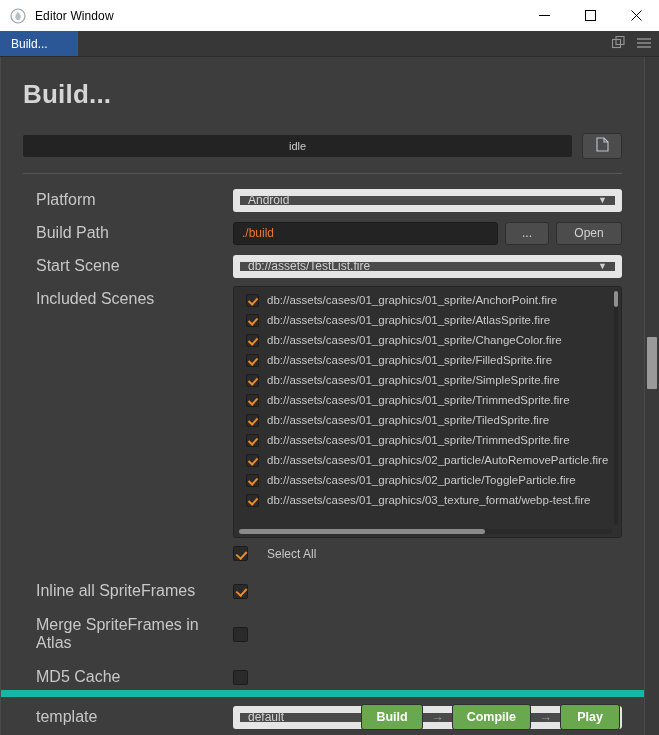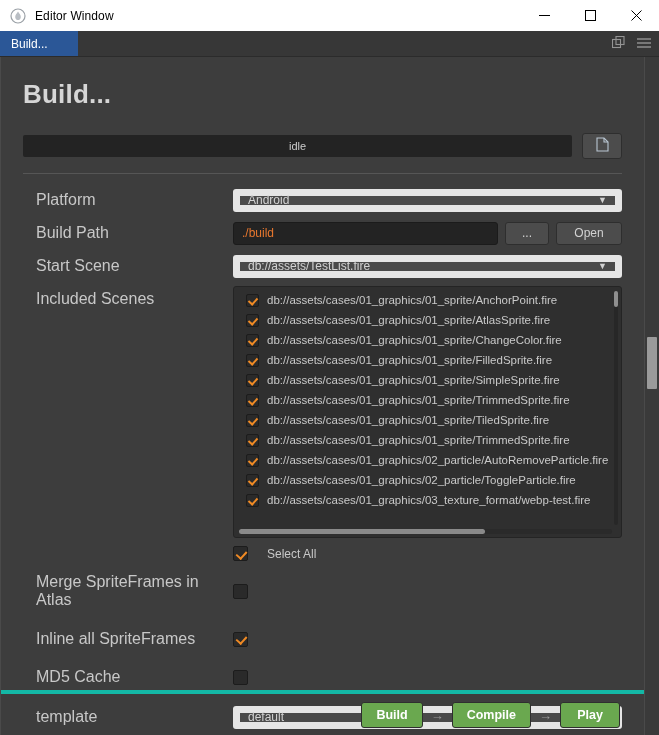--- a/index.html
+++ b/index.html
@@ -277,21 +277,21 @@
   .footer {
     position: absolute;
     left: 0; right: 0; bottom: 0;
     height: 46px;
     display: flex;
     align-items: center;
     justify-content: flex-end;
     padding-right: 24px;
     gap: 7px;
     box-sizing: border-box;
-    border-top: 4px solid #14b8a6;
+    border-top: 7px solid #14b8a6;
   }
   .green-btn {
     min-width: 60px;
     height: 26px;
     padding: 0 14px;
     background: #6aa84f;
     border: 1px solid #2f2f2f;
     border-radius: 3px;
     color: #ffffff;
     font-size: 12.5px;
@@ -488,31 +488,31 @@
             </div>
           </div>
         </div>
       </div>
 
       <div class="selectall-row">
         <span class="cb lg checked"></span>
         <span class="txt">Select All</span>
       </div>
 
+      <div class="row cbrow" style="margin-top:17px;">
+        <div class="lbl">Inline all SpriteFrames</div>
+        <div class="ctl">
+          <span class="cb lg checked"></span>
+        </div>
+      </div>
+
       <div class="row cbrow" style="margin-top:12px;">
         <div class="lbl">Merge SpriteFrames in Atlas</div>
         <div class="ctl">
           <span class="cb lg"></span>
-        </div>
-      </div>
-
-      <div class="row cbrow" style="margin-top:17px;">
-        <div class="lbl">Inline all SpriteFrames</div>
-        <div class="ctl">
-          <span class="cb lg checked"></span>
         </div>
       </div>
 
       <div class="row cbrow" style="margin-top:12px;">
         <div class="lbl">MD5 Cache</div>
         <div class="ctl">
           <span class="cb lg"></span>
         </div>
       </div>
 

